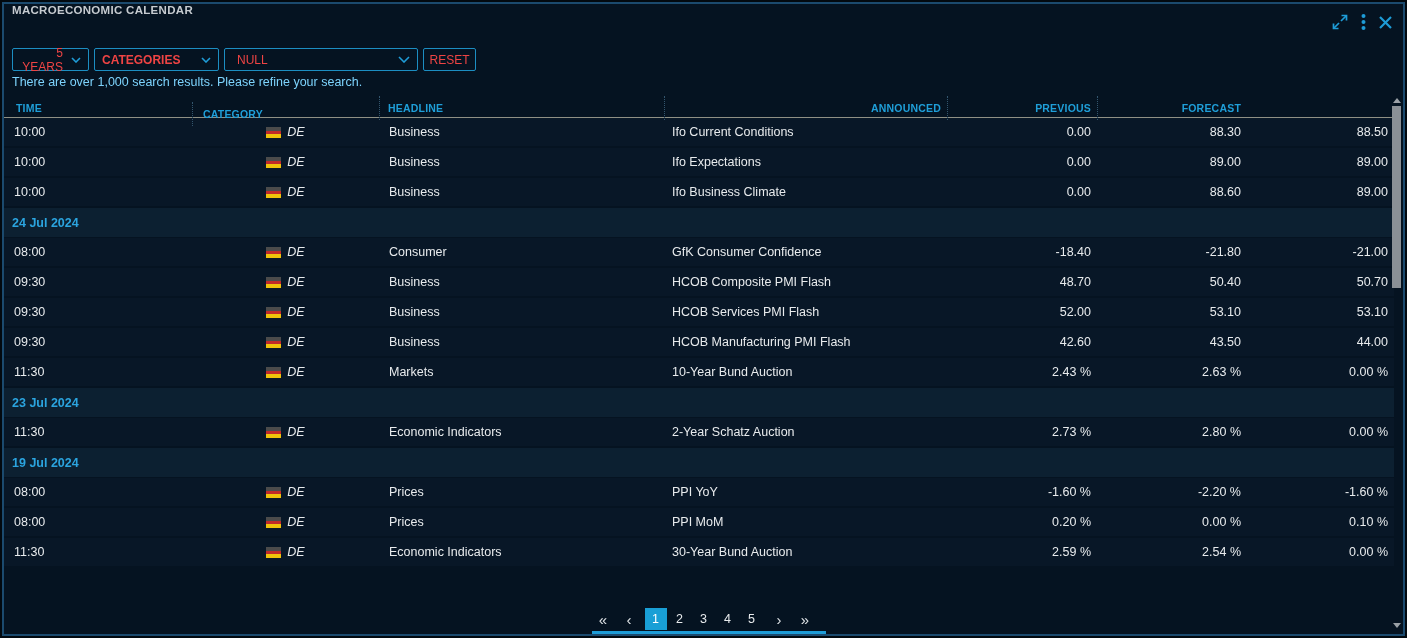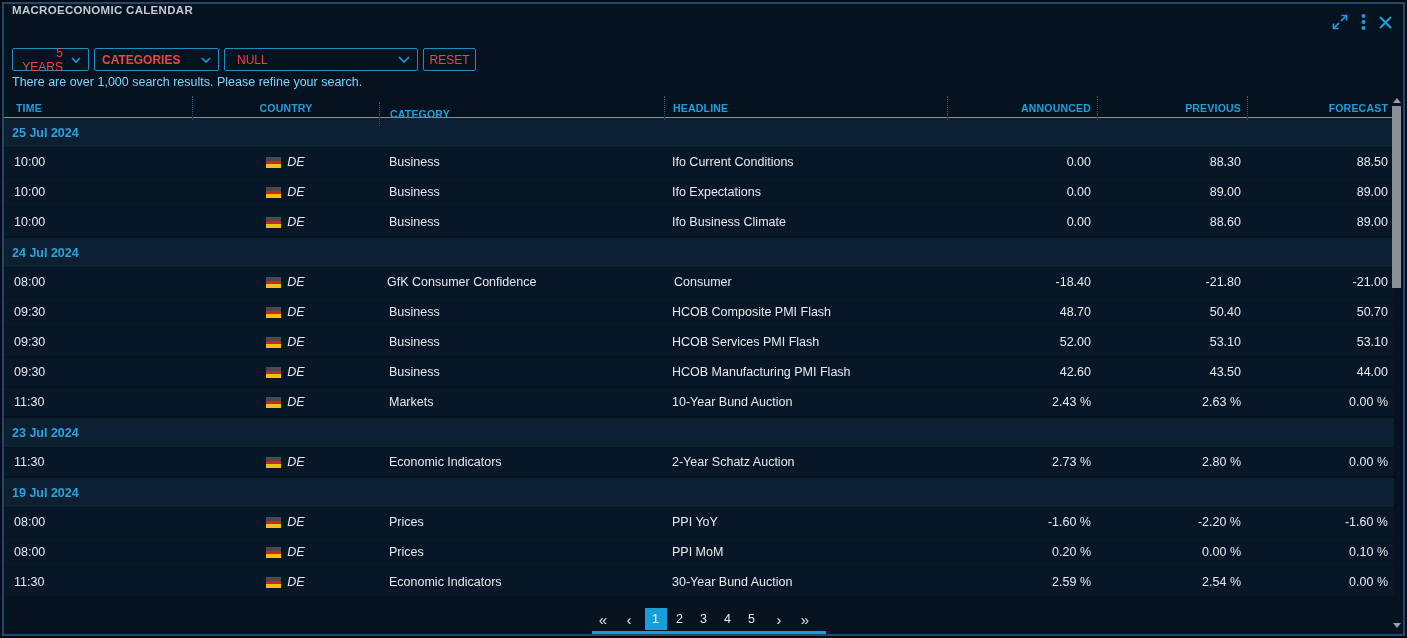--- a/index.html
+++ b/index.html
@@ -143,31 +143,27 @@
       </span>
     </div>
     <button class="btn-reset">RESET</button>
   </div>
 
   <div class="notice">There are over 1,000 search results. Please refine your search.</div>
 
   <div class="table">
     <div class="hdr-row">
       <div class="hdr-cell h-time">TIME</div>
-      <div class="hdr-cell h-country">COUNTRY</div>
       <div class="hdr-cell h-cat">CATEGORY</div>
       <div class="hdr-cell h-head">HEADLINE</div>
       <div class="hdr-cell h-num">ANNOUNCED</div>
       <div class="hdr-cell h-num">PREVIOUS</div>
       <div class="hdr-cell h-num">FORECAST</div>
     </div>
     <div id="tbody">
-        <div class="date-row">
-          <span>25 Jul 2024</span>
-        </div>
         <div class="row">
           <div class="cell c-time">10:00</div>
           <div class="cell c-country">
             <span class="flag"></span>
             <span>DE</span>
           </div>
           <div class="cell c-cat">Business</div>
           <div class="cell c-head">Ifo Current Conditions</div>
           <div class="cell c-num">0.00</div>
           <div class="cell c-num">88.30</div>
@@ -199,22 +195,22 @@
         </div>
         <div class="date-row">
           <span>24 Jul 2024</span>
         </div>
         <div class="row">
           <div class="cell c-time">08:00</div>
           <div class="cell c-country">
             <span class="flag"></span>
             <span>DE</span>
           </div>
+          <div class="cell c-cat">Consumer</div>
           <div class="cell c-head">GfK Consumer Confidence</div>
-          <div class="cell c-cat">Consumer</div>
           <div class="cell c-num">-18.40</div>
           <div class="cell c-num">-21.80</div>
           <div class="cell c-num">-21.00</div>
         </div>
         <div class="row">
           <div class="cell c-time">09:30</div>
           <div class="cell c-country">
             <span class="flag"></span>
             <span>DE</span>
           </div>

